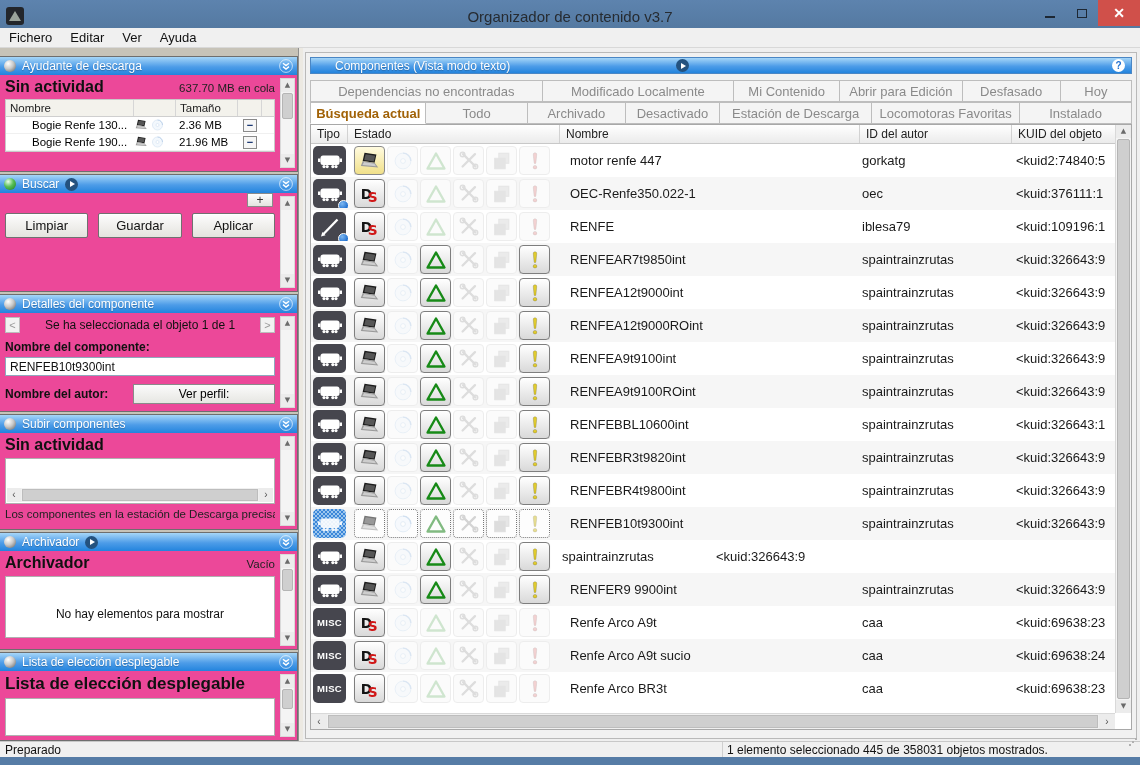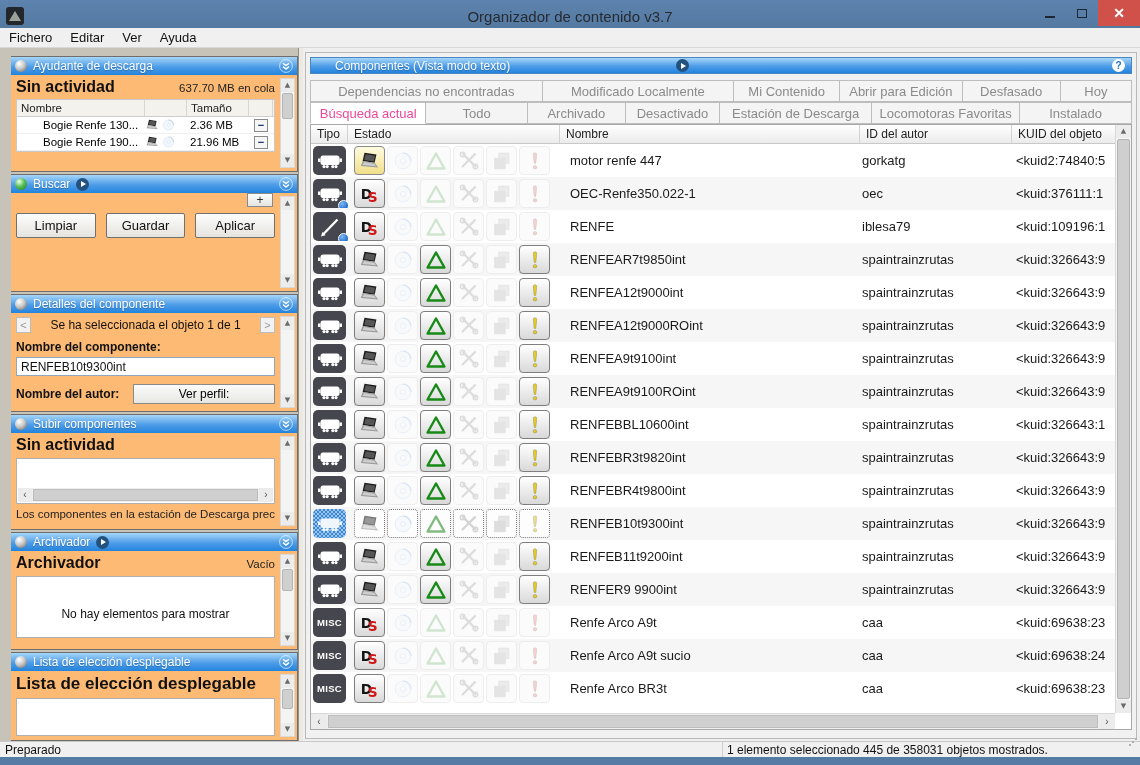--- a/index.html
+++ b/index.html
@@ -16,21 +16,21 @@
   .wbtn.max span { display:block; width:10px; height:9px; border:1.5px solid #1d2733; }
   .wbtn.min span { display:block; width:10px; height:0; border-bottom:2px solid #1d2733; margin-top:8px; }
   .wbtn.close { width:42px; background:#d0504a; color:#fff; font-size:14px; font-weight:bold; }
 
   
   .menubar { position:absolute; left:0; top:28px; right:0; height:20px; background:#f0f0f0; border-bottom:1px solid #d8d8d8; display:flex; align-items:center; font-size:13px; color:#111; }
   .menu-item { padding:0 9px; height:100%; display:flex; align-items:center; }
 
   
   .sidebar { position:absolute; left:0; top:48px; width:299px; bottom:24px; background:#c7c3b8; padding-top:8px; display:flex; flex-direction:column; gap:2px; border-right:1px solid #8f8f8f; }
-  .panel { background:#fdba74; border:1px solid #6e6e6e; border-left:none; display:flex; flex-direction:column;margin-left:11px; }
+  .panel { background:#ec4899; border:1px solid #6e6e6e; border-left:none; display:flex; flex-direction:column; }
   .panel-header { height:18px; flex:0 0 18px; background:linear-gradient(#a6d6f8,#4d9ce8 55%,#2384dd); display:flex; align-items:center; gap:6px; padding:0 4px; color:#fff; font-size:12px; }
   .ph-title { flex:0 0 auto; text-shadow:0 1px 1px rgba(0,0,0,.25); }
   .sphere { width:12px; height:12px; border-radius:50%; background:radial-gradient(circle at 35% 30%, #ffffff, #c9c9c9 45%, #5c5c5c); flex:0 0 12px; }
   .sphere.green { background:radial-gradient(circle at 35% 30%, #eaffea, #57bf57 45%, #1c7a1c); }
   .playbtn { width:13px; height:13px; border-radius:50%; background:#24527f; position:relative; flex:0 0 13px; }
   .playbtn:before { content:""; position:absolute; left:5px; top:3.5px; border-top:3px solid transparent; border-bottom:3px solid transparent; border-left:5px solid #fff; }
   .collapse { margin-left:auto; width:14px; height:14px; flex:0 0 14px; }
   .panel-body { position:relative; flex:1; padding:3px 22px 3px 5px; overflow:hidden; }
   .vscroll { position:absolute; right:2px; top:3px; bottom:3px; width:15px; background:#f4f4f4; border:1px solid #d9d9d9; }
   .vs-arrow { position:absolute; left:0; right:0; height:13px; background:#ececec; color:#6a6a6a; font-family:"DejaVu Sans",sans-serif; font-size:7px; text-align:center; line-height:13px; }
@@ -86,21 +86,21 @@
   .comp-header { position:absolute; left:4px; top:4px; right:4px; height:17px; background:linear-gradient(#a6d6f8,#4d9ce8 55%,#2384dd); border:1px solid #4a86c4; display:flex; align-items:center; color:#fff; font-size:12px; gap:6px; }
   .comp-header .ph-title { margin-left:24px; }
   .comp-header .playbtn { margin-left:160px; }
   .helpbtn { margin-left:auto; margin-right:6px; width:13px; height:13px; border-radius:50%; background:#fff; color:#1f6fd0; font-size:10px; font-weight:bold; text-align:center; line-height:13px; }
 
   .tabs { position:absolute; left:4px; right:4px; height:22px; display:flex; }
   .tabs.row1 { top:27px; }
   .tabs.row2 { top:49px; }
   .tab { flex:1 1 0; border:1px solid #bdbdbd; border-left:none; background:#f4f4f4; color:#8a8a8a; font-size:13px; display:flex; align-items:center; justify-content:center; white-space:nowrap; overflow:hidden; padding:0 6px; }
   .tabs .tab:first-child { border-left:1px solid #bdbdbd; }
-  .tab.active { background:#fff; color:#ec4899; font-weight:normal; border-bottom-color:#fff; }
+  .tab.active { background:#fff; color:#a16207; font-weight:bold; border-bottom-color:#fff; }
 
   .table-outer { position:absolute; left:4px; right:4px; top:71px; bottom:8px; border:1px solid #a8a8a8; background:#fff; }
   .thead { position:absolute; left:0; right:16px; top:0; height:19px; display:flex; background:linear-gradient(#ffffff,#ebebeb); border-bottom:1px solid #c8c8c8; font-size:12px; color:#222; }
   .th { border-right:1px solid #d2d2d2; padding:2px 0 0 6px; white-space:nowrap; overflow:hidden; }
   .th-tipo { width:37px; } .th-estado { width:212px; } .th-name { width:300px; } .th-author { width:152px; } .th-kuid { flex:1; }
 
   #rows { position:absolute; left:0; right:16px; top:19px; bottom:16px; overflow:hidden; }
   .trow { display:flex; height:33px; align-items:center; background:#fff; }
   .trow.alt { background:#f6f6f6; }
   .cell { overflow:hidden; white-space:nowrap; }
@@ -1171,21 +1171,20 @@
                     <rect x="4" y="9" width="11.5" height="11.5" fill="#c9c9c9" stroke="currentColor"></rect>
                   </svg>
                 </span>
                 <span class="sicon sic-alert state-active">
                   <svg viewBox="0 0 24 24">
                     <path d="M12 3 C10.6 3 10 3.9 10.1 5.2 L11 14.2 a1.05 1.05 0 0 0 2 0 L13.9 5.2 C14 3.9 13.4 3 12 3 Z" fill="currentColor" stroke="rgba(0,0,0,.25)" stroke-width=".7"></path>
                     <circle cx="12" cy="18.8" r="2" fill="currentColor" stroke="rgba(0,0,0,.25)" stroke-width=".7"></circle>
                   </svg>
                 </span>
               </div>
-              <div class="cell c-name">RENFEB11t9200int</div>
               <div class="cell c-author">spaintrainzrutas</div>
               <div class="cell c-kuid">&lt;kuid:326643:9</div>
             </div>
             <div class="trow alt">
               <div class="cell c-tipo">
                 <div class="tipo t-traincar">
                   <svg viewBox="0 0 24 24">
                     <rect x="2.5" y="6.5" width="19" height="9.5" rx="2.5" fill="#fff"></rect>
                     <circle cx="6" cy="17.6" r="1.6" fill="#fff"></circle>
                     <circle cx="9.2" cy="17.6" r="1.6" fill="#fff"></circle>

